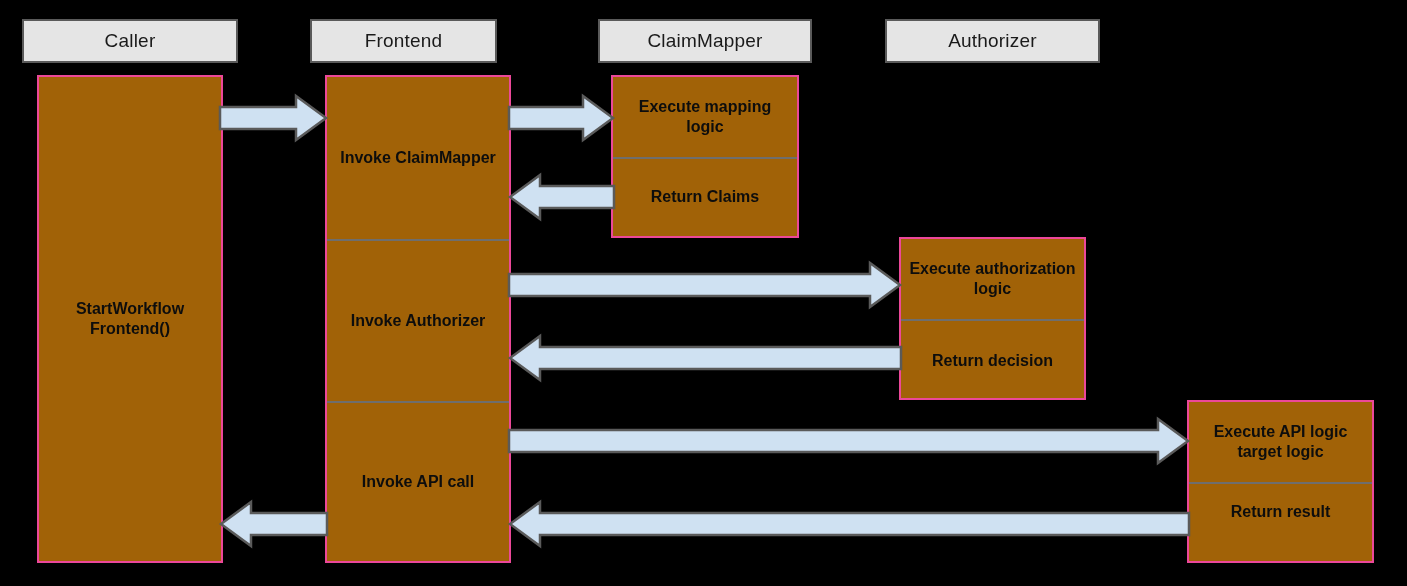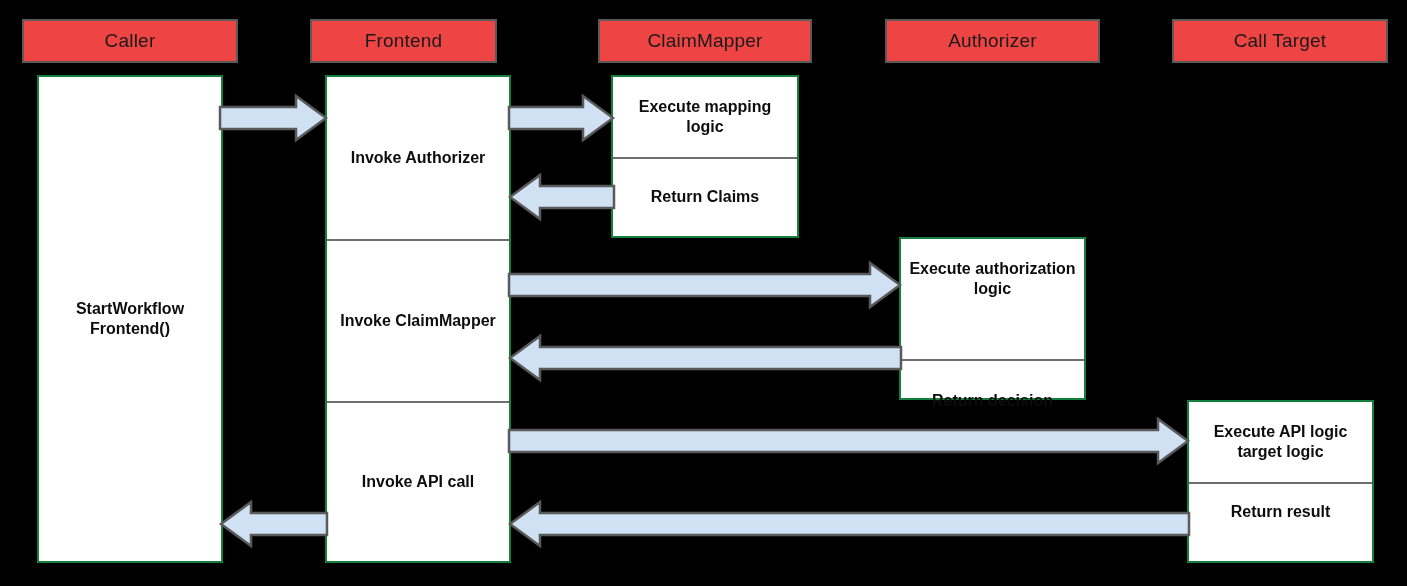--- a/index.html
+++ b/index.html
@@ -12,35 +12,35 @@
   }
   #canvas {
     position: relative;
     width: 1407px;
     height: 586px;
     background: #000000;
     overflow: hidden;
   }
   .lifeline-header {
     position: absolute;
-    background: #ef4444;
+    background: #e5e5e5;
     border: 2px solid #5a5a5a;
     box-sizing: border-box;
     display: flex;
     align-items: center;
     justify-content: center;
     color: #1a1a1a;
     font-size: 19px;
     font-weight: 400;
     letter-spacing: 0.2px;
   }
   .activation {
     position: absolute;
-    background: #ffffff;
-    border: 2px solid #15803d;
+    background: #a16207;
+    border: 2px solid #ec4899;
     box-sizing: border-box;
   }
   .segment {
     position: relative;
     box-sizing: border-box;
     display: flex;
     align-items: center;
     justify-content: center;
     text-align: center;
     color: #0d0d0d;
@@ -74,42 +74,39 @@
   </div>
 
   <div class="lifeline-header" style="left:598px; top:19px; width:214px; height:44px;">
     <span>ClaimMapper</span>
   </div>
 
   <div class="lifeline-header" style="left:885px; top:19px; width:215px; height:44px;">
     <span>Authorizer</span>
   </div>
 
-  <div class="lifeline-header" style="left:1172px; top:19px; width:216px; height:44px;">
-    <span>Call Target</span>
-  </div>
 
   <div class="activation" style="left:37px; top:75px; width:186px; height:488px;">
     <div class="segment" style="height:100%;">StartWorkflow Frontend()</div>
   </div>
 
   <div class="activation" style="left:325px; top:75px; width:186px; height:488px;">
+    <div class="segment" style="height:162px;">Invoke ClaimMapper</div>
     <div class="segment" style="height:162px;">Invoke Authorizer</div>
-    <div class="segment" style="height:162px;">Invoke ClaimMapper</div>
     <div class="segment" style="height:160px;">Invoke API call</div>
   </div>
 
   <div class="activation" style="left:611px; top:75px; width:188px; height:163px;">
     <div class="segment" style="height:80px;">Execute mapping logic</div>
     <div class="segment" style="height:79px;">Return Claims</div>
   </div>
 
   <div class="activation" style="left:899px; top:237px; width:187px; height:163px;">
     <div class="segment" style="height:80px;">Execute authorization logic</div>
-    <div class="segment" style="height:83px;margin-top:40px;">Return decision</div>
+    <div class="segment" style="height:83px;">Return decision</div>
   </div>
 
   <div class="activation" style="left:1187px; top:400px; width:187px; height:163px;">
     <div class="segment" style="height:80px;">Execute API logic target logic</div>
     <div class="segment" style="height:58px;">Return result</div>
   </div>
 
   <div class="arrow" style="left:220px; top:95px; width:107px; height:46px;">
     <svg width="107" height="46" viewBox="0 0 107 46">
       <polygon points="0,12 76,12 76,1 106,23 76,45 76,34 0,34" fill="#cfe1f2" stroke="#5a5a5a" stroke-width="2.5" stroke-linejoin="miter"></polygon>

